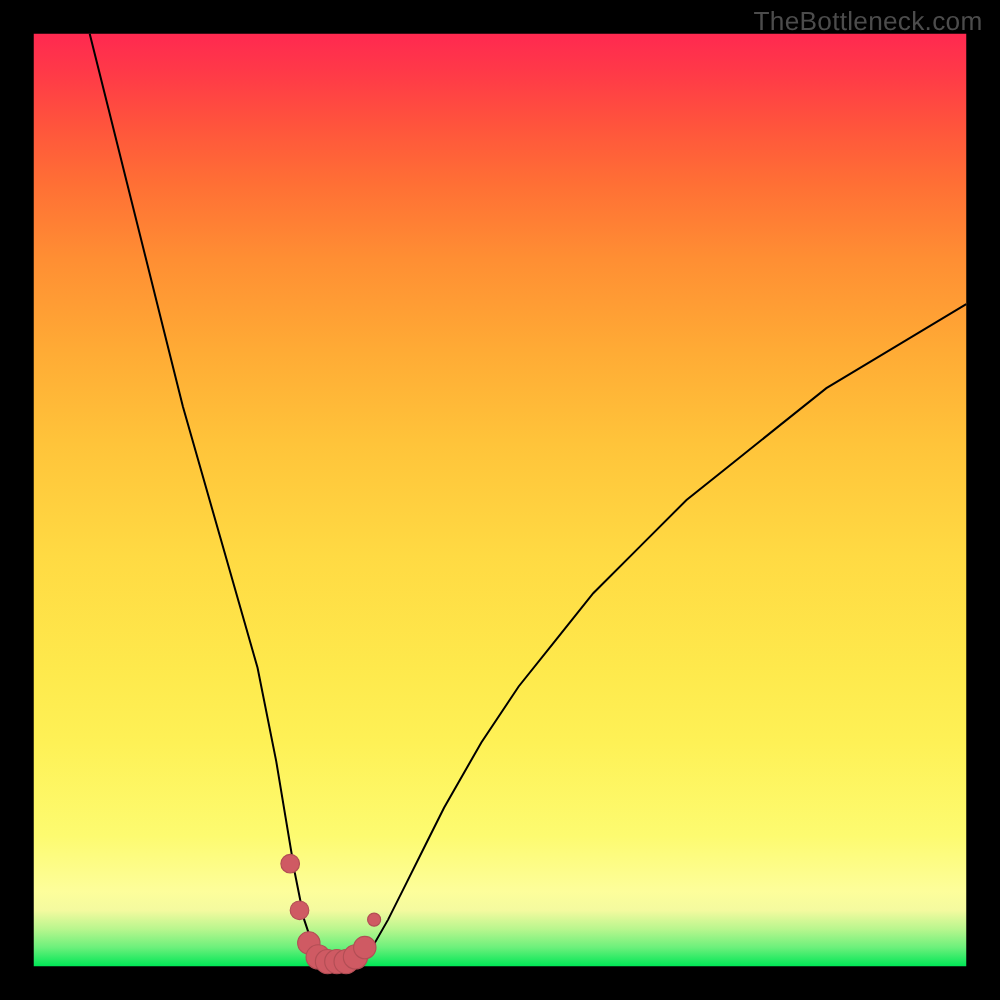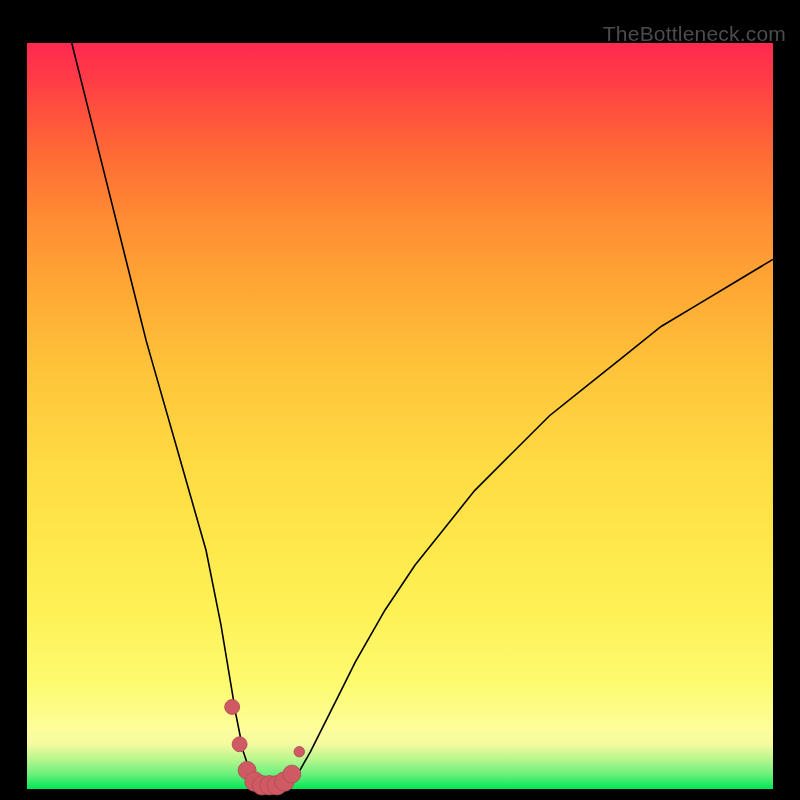--- a/index.html
+++ b/index.html
@@ -8,21 +8,20 @@
     width: 800px;
     height: 800px;
     overflow: hidden;
     background: #000;
     font-family: Arial, Helvetica, sans-serif;
   }
   .frame {
     position: absolute;
     inset: 0;
     background: #000;
-    margin-top: 16px;
   }
   .plot-area {
     position: absolute;
     left: 27px;
     top: 27px;
     width: 746px;
     height: 746px;
     
     background: linear-gradient(
       to top,

